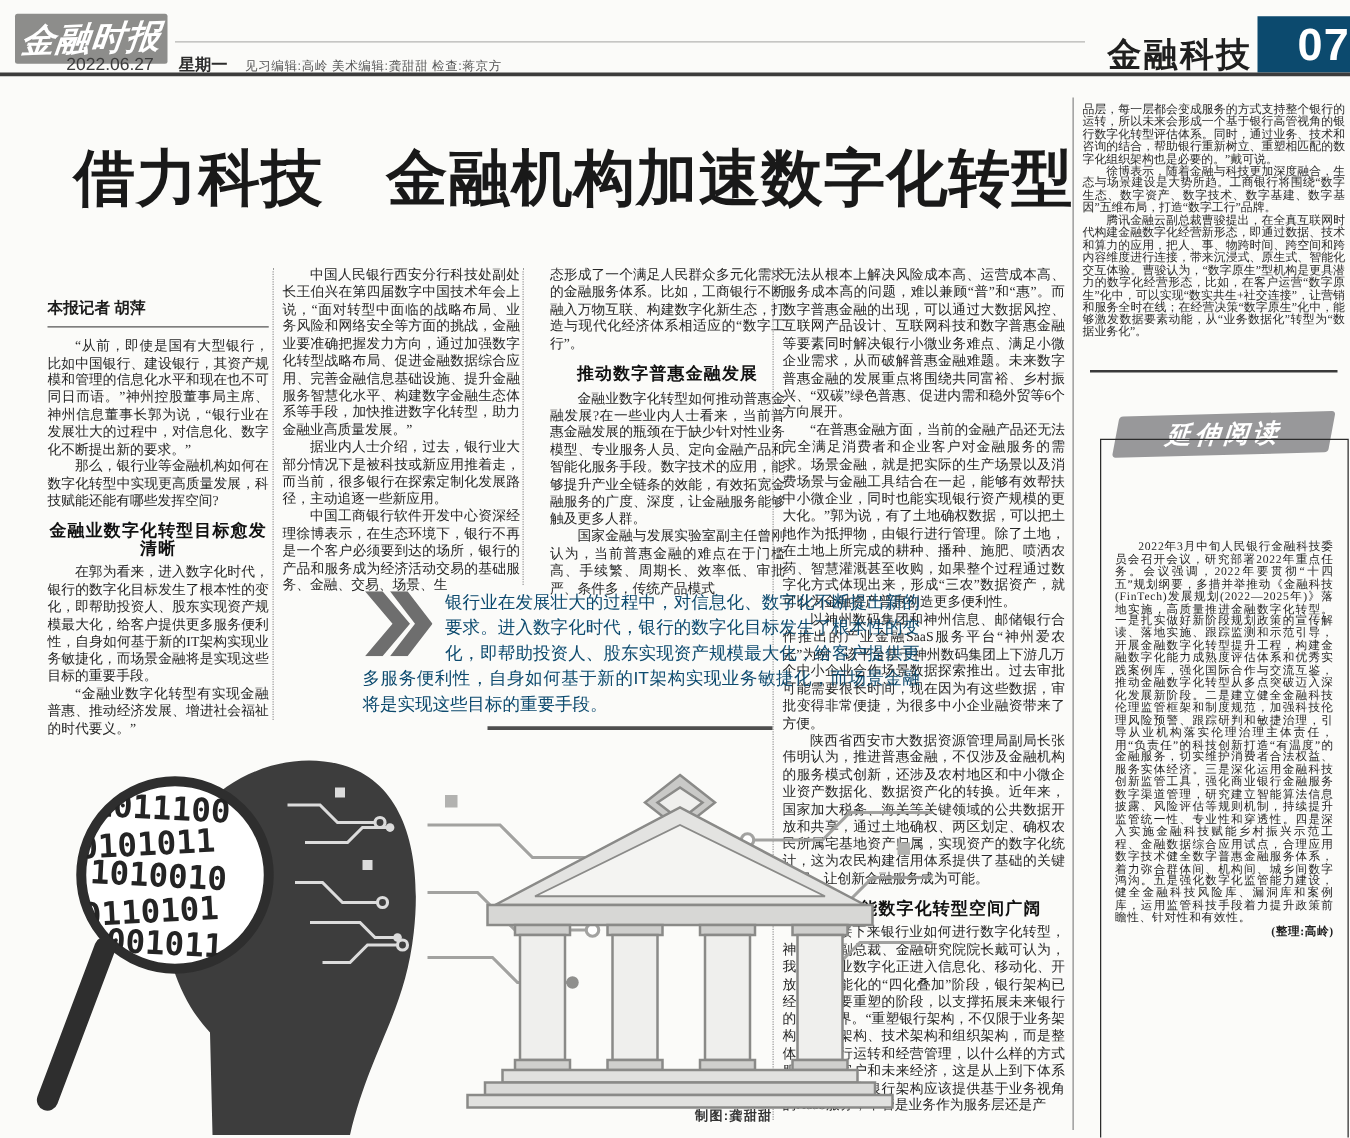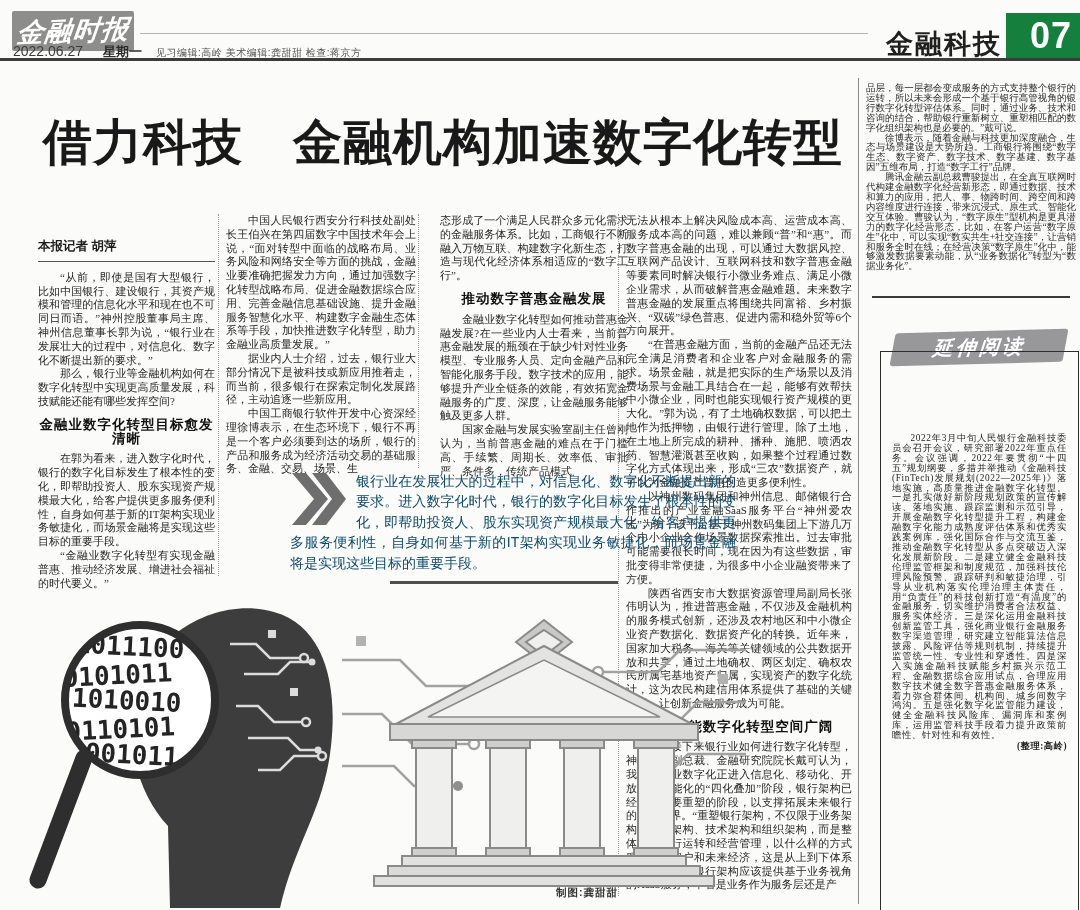--- a/index.html
+++ b/index.html
@@ -7,32 +7,32 @@
   body { font-family:"Liberation Serif","DejaVu Serif",serif; background:#fbfbf9; color:#222; position:relative; overflow:hidden; }
   .abs { position:absolute; }
 
   
   .masthead-box { left:12px; top:11px; width:122px; height:40px; background:#8d8d8b; border-radius:2px;
     display:flex; align-items:center; justify-content:center; }
   .masthead-box span { color:#fff; font-size:27px; font-weight:bold; font-style:italic;
     letter-spacing:1px; transform:skewX(-8deg) rotate(-2deg); font-family:"Liberation Serif",serif; }
   .rule-light { left:140px; top:33px; width:728px; height:1px; background:#b5b5b3; }
   .dateline { left:13px; top:43px; display:flex; align-items:baseline; }
-  .date-text { font-size:14px; color:#3c3c3c; font-family:"Liberation Sans",sans-serif; }
+  .date-text { font-size:14px; color:#3c3c3c; font-family:"Liberation Sans",sans-serif;margin-left:40px; }
   .weekday-text { font-size:13px; font-weight:bold; color:#2c2c2c; margin-left:20px; font-family:"Liberation Sans",sans-serif; }
   .editors-text { font-size:10px; color:#555; margin-left:14px; letter-spacing:.5px; font-family:"Liberation Sans",sans-serif; }
   .section-title { left:874px; top:26px; width:128px; font-size:27px; color:#1f1f1f; letter-spacing:2px;
     font-family:"Liberation Sans",sans-serif; font-weight:600; text-align:right; }
-  .pagenum-box { left:1006px; top:13px; width:74px; height:45px; background:#15803d;
-    display:flex; align-items:center; justify-content:center;padding-left:16px; }
+  .pagenum-box { left:1006px; top:13px; width:74px; height:45px; background:#0c4a6e;
+    display:flex; align-items:center; justify-content:flex-end;padding-left:16px; }
   .pagenum-box span { font-size:36px; font-weight:800; color:#fff; font-family:"Liberation Sans",sans-serif; letter-spacing:1px; }
   .rule-dark { left:0; top:58px; width:1080px; height:3px; background:#3c3c3c; }
 
   
-  .headline { left:34px; top:110px; width:818px; text-align:center; font-size:49px; font-weight:900;
+  .headline { left:50px; top:110px; width:818px; text-align:center; font-size:49px; font-weight:900;
     color:#191919; letter-spacing:1px; font-family:Liberation Mono, monospace; white-space:nowrap; }
 
   
   .article-col { font-size:11px; line-height:13.8px; text-align:justify; color:#262626; }
   .article-col .para { text-indent:2em; }
   .article-col .para.noindent { text-indent:0; }
   .subhead { font-family:"Liberation Sans",sans-serif; font-size:13.5px; font-weight:bold; text-align:center;
     color:#111; margin:9px 0 7px; letter-spacing:1px; }
   .col1 { left:38px;  top:240px; width:177px; }
   .col2 { left:226px; top:214px; width:190px; }

